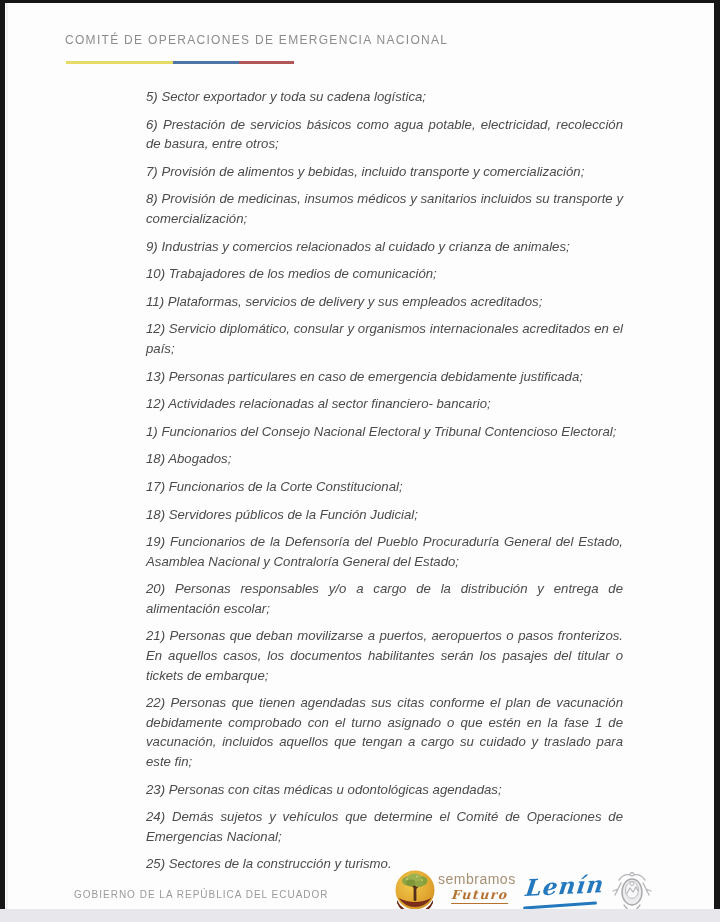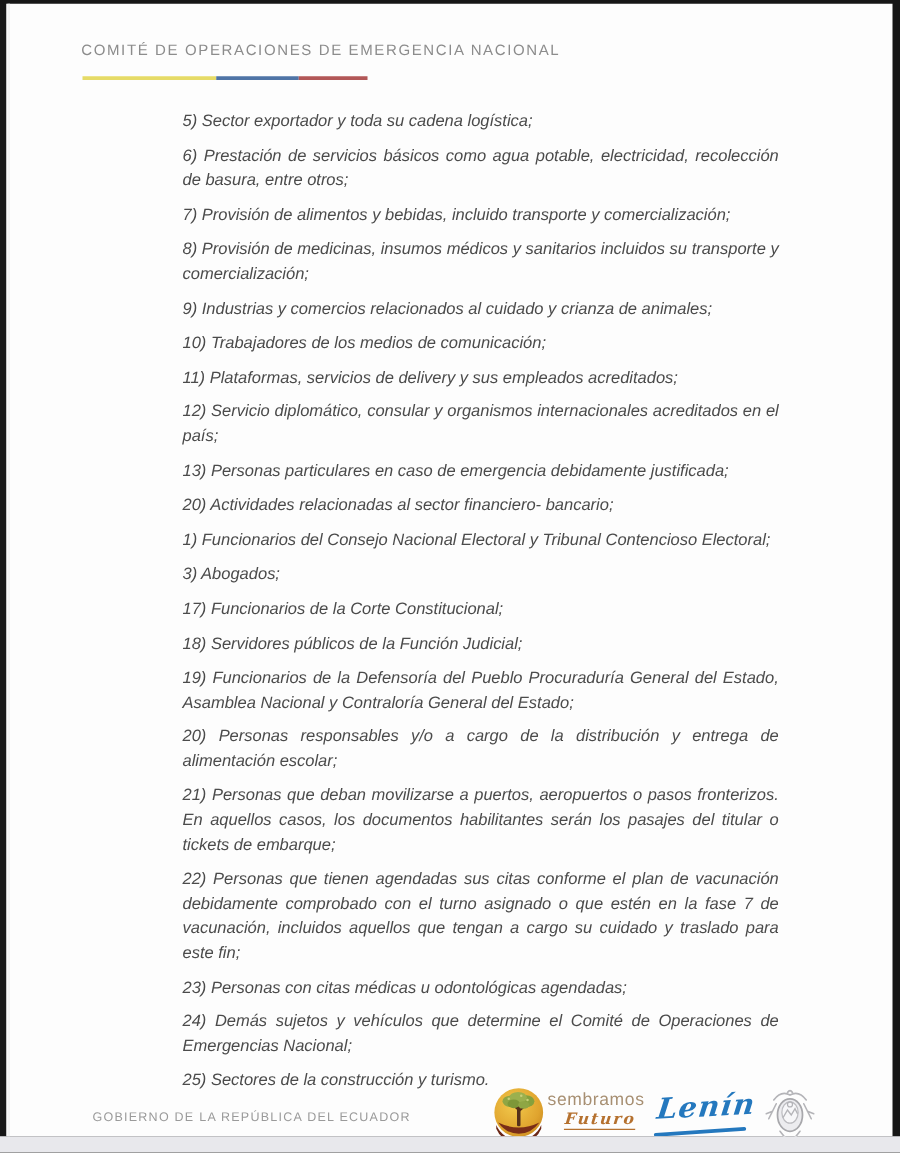--- a/index.html
+++ b/index.html
@@ -83,29 +83,29 @@
   <div class="doc-body">
     <p>5) Sector exportador y toda su cadena logística;</p>
     <p>6) Prestación de servicios básicos como agua potable, electricidad, recolección de basura, entre otros;</p>
     <p>7) Provisión de alimentos y bebidas, incluido transporte y comercialización;</p>
     <p>8) Provisión de medicinas, insumos médicos y sanitarios incluidos su transporte y comercialización;</p>
     <p>9) Industrias y comercios relacionados al cuidado y crianza de animales;</p>
     <p>10) Trabajadores de los medios de comunicación;</p>
     <p>11) Plataformas, servicios de delivery y sus empleados acreditados;</p>
     <p>12) Servicio diplomático, consular y organismos internacionales acreditados en el país;</p>
     <p>13) Personas particulares en caso de emergencia debidamente justificada;</p>
-    <p>20) Actividades relacionadas al sector financiero- bancario;</p>
+    <p>12) Actividades relacionadas al sector financiero- bancario;</p>
     <p>1) Funcionarios del Consejo Nacional Electoral y Tribunal Contencioso Electoral;</p>
-    <p>3) Abogados;</p>
+    <p>18) Abogados;</p>
     <p>17) Funcionarios de la Corte Constitucional;</p>
     <p>18) Servidores públicos de la Función Judicial;</p>
     <p>19) Funcionarios de la Defensoría del Pueblo Procuraduría General del Estado, Asamblea Nacional y Contraloría General del Estado;</p>
     <p>20) Personas responsables y/o a cargo de la distribución y entrega de alimentación escolar;</p>
     <p>21) Personas que deban movilizarse a puertos, aeropuertos o pasos fronterizos. En aquellos casos, los documentos habilitantes serán los pasajes del titular o tickets de embarque;</p>
-    <p>22) Personas que tienen agendadas sus citas conforme el plan de vacunación debidamente comprobado con el turno asignado o que estén en la fase 7 de vacunación, incluidos aquellos que tengan a cargo su cuidado y traslado para este fin;</p>
+    <p>22) Personas que tienen agendadas sus citas conforme el plan de vacunación debidamente comprobado con el turno asignado o que estén en la fase 1 de vacunación, incluidos aquellos que tengan a cargo su cuidado y traslado para este fin;</p>
     <p>23) Personas con citas médicas u odontológicas agendadas;</p>
     <p>24) Demás sujetos y vehículos que determine el Comité de Operaciones de Emergencias Nacional;</p>
     <p>25) Sectores de la construcción y turismo.</p>
   </div>
 
   <div class="footer-gov">GOBIERNO DE LA REPÚBLICA DEL ECUADOR</div>
 
   <svg class="sembramos-logo" viewBox="0 0 40 40">
     <defs>
       <radialGradient id="sunbg" cx="40%" cy="35%" r="75%">

